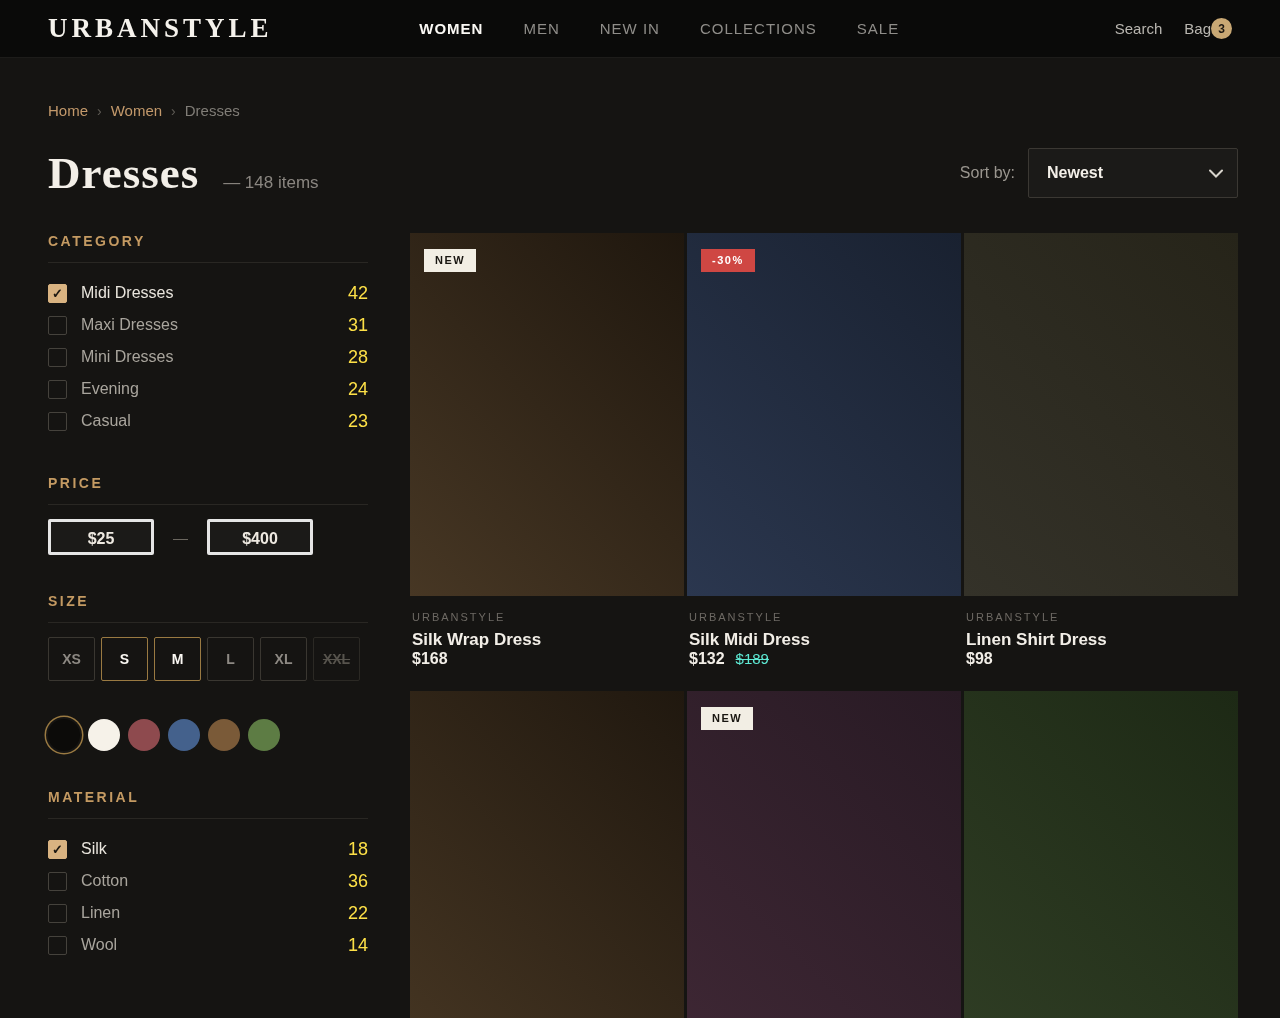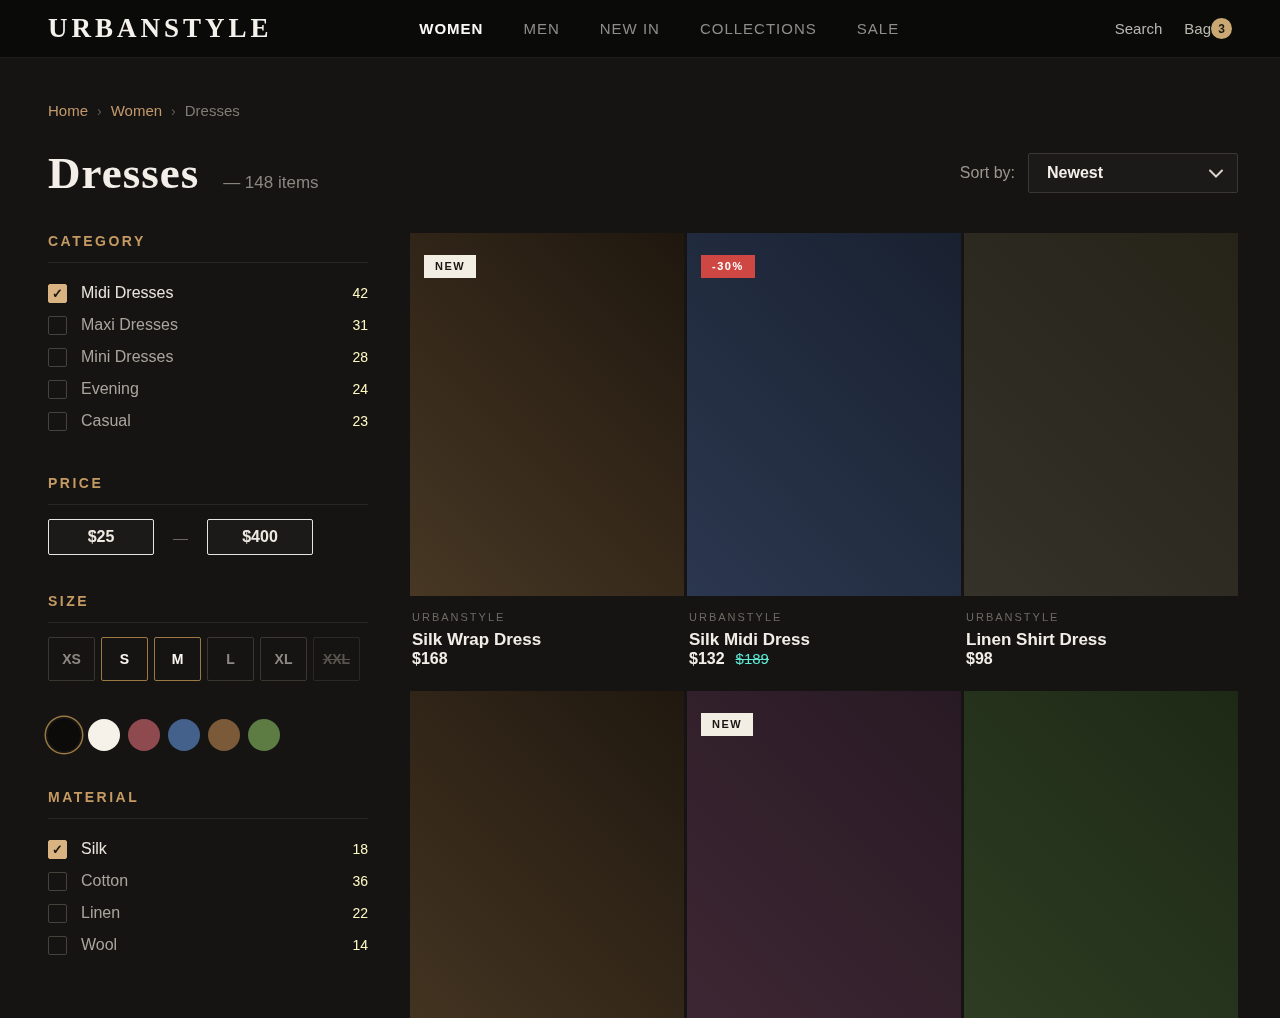--- a/index.html
+++ b/index.html
@@ -49,21 +49,21 @@
   .title-row { margin-top:28px; display:flex; align-items:center; }
   .title-group { display:flex; align-items:baseline; gap:24px; }
   .page-title {
     font-family:"Liberation Serif","DejaVu Serif",serif;
     font-size:45px; font-weight:700; color:#f3efe8; letter-spacing:1px;
   }
   .items-count { font-size:17px; color:#8a8680; }
   .sort-group { margin-left:auto; display:flex; align-items:center; gap:13px; }
   .sort-label { font-size:16px; color:#9a968f; }
   .sort-select {
-    width:210px; height:40px; background:#1b1a18; border:1px solid #3b3833;
+    width:210px; height:50px; background:#1b1a18; border:1px solid #3b3833;
     border-radius:2px; display:flex; align-items:center; padding:0 14px 0 18px;
     cursor:pointer;
   }
   .sort-value { font-size:16px; font-weight:700; color:#f3efe8; }
   .sort-select svg { margin-left:auto; }
 
   .content { margin-top:34px; display:flex; }
 
   
   .sidebar { width:320px; flex:none; }
@@ -77,25 +77,25 @@
     display:flex; align-items:center; height:32px; cursor:pointer;
   }
   .checkbox {
     width:19px; height:19px; border:1.5px solid #45423c; border-radius:2px;
     flex:none; display:flex; align-items:center; justify-content:center;
   }
   .checkbox.checked { background:#d9b381; border-color:#d9b381; }
   .checkmark { font-size:13px; font-weight:700; color:#1c1812; line-height:1; }
   .check-label { margin-left:14px; font-size:16px; color:#a9a59d; }
   .check-row.is-checked .check-label { color:#e9e5dd; }
-  .check-count { margin-left:auto; font-size:14px; color:#fef9c3; }
+  .check-count { margin-left:auto; font-size:18px; color:#fde047; }
 
   .price-row { display:flex; align-items:center; gap:19px; margin-top:6px; }
   .price-box {
-    width:106px; height:36px; background:#1b1a18; border:1px solid #e5e5e5;
+    width:106px; height:36px; background:#1b1a18; border:3px solid #e5e5e5;
     border-radius:2px; color:#eee9e1; font-size:16px; font-weight:700;
     text-align:center; line-height:34px;
   }
   .price-sep { color:#6b675f; font-size:15px; }
 
   .size-row { display:flex; gap:6px; margin-top:8px; }
   .size-btn {
     width:47px; height:44px; border:1px solid #3a3731; border-radius:2px;
     background:transparent; color:#8d8983; font-size:14px; font-weight:700;
     display:flex; align-items:center; justify-content:center; cursor:pointer;
@@ -111,21 +111,21 @@
   .swatch.selected { box-shadow:0 0 0 2px #151412, 0 0 0 3.5px #9a7a42; }
 
   
   .grid {
     flex:1; margin-left:42px;
     display:grid; grid-template-columns:repeat(3,1fr); column-gap:3px; row-gap:5px;
   }
   .card { cursor:pointer; }
   .card-image { height:363px; position:relative; }
   .badge {
-    position:absolute; top:22px; left:14px;
+    position:absolute; top:16px; left:14px;
     font-size:11px; font-weight:700; letter-spacing:1.5px;
     padding:6px 11px; line-height:1;
   }
   .badge.new { background:#f2eee4; color:#191611; }
   .badge.sale { background:#cf4743; color:#ffffff; }
   .card-info { padding:15px 2px 18px; }
   .card-brand { font-size:11px; letter-spacing:2px; color:#6d6963; font-weight:500; }
   .card-name { margin-top:7px; font-size:17px; font-weight:600; color:#f2eee7; }
   .card-prices { display:flex; align-items:baseline; gap:11px; }
   .card-price { font-size:16px; font-weight:700; color:#f2eee7; }

